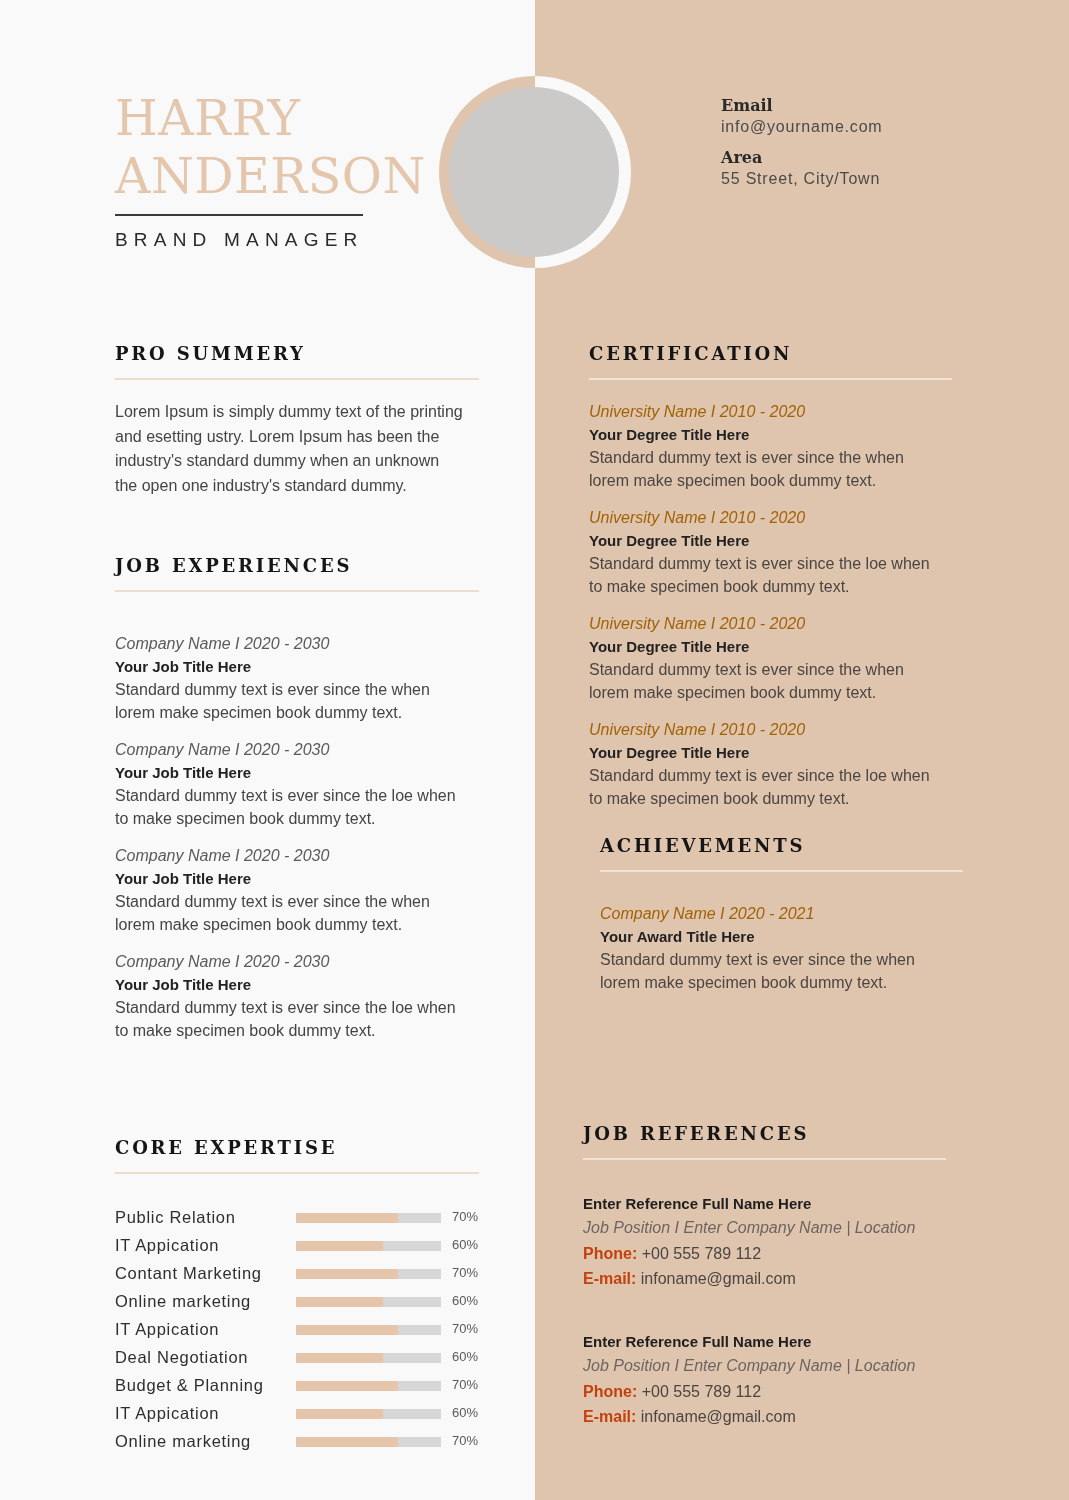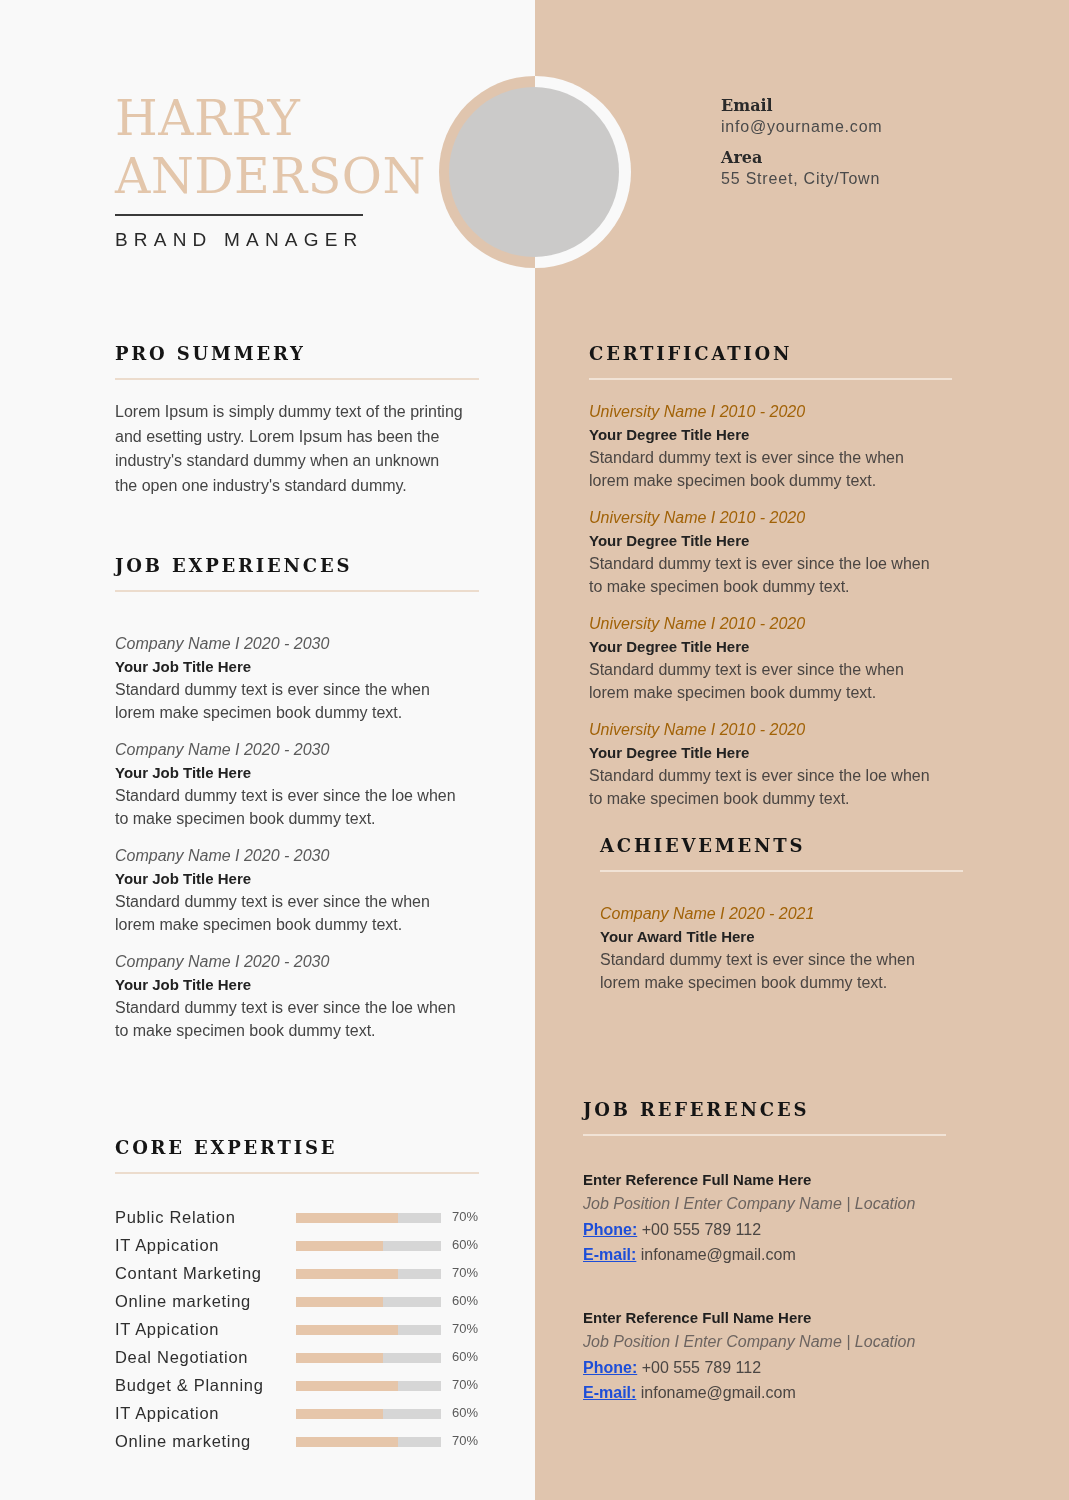--- a/index.html
+++ b/index.html
@@ -67,21 +67,21 @@
   
   .skill-row { position: relative; height: 28px; }
   .skill-name { position: absolute; left: 0; top: 0; font-size: 16.5px; letter-spacing: 0.7px; color: #2e2e2e; line-height: 24px; }
   .skill-bar { position: absolute; left: 181px; top: 8px; width: 145px; height: 10px; background: #d6d6d6; }
   .skill-fill { height: 100%; background: #e6c6aa; }
   .skill-pct { position: absolute; left: 337px; top: 2px; font-size: 13px; color: #5a5a5a; line-height: 20px; }
 
   .ref-name { font-weight: bold; font-size: 15px; line-height: 22px; color: #1e1e1e; }
   .ref-pos { font-style: italic; font-size: 16px; line-height: 26px; color: #6c6460; }
   .ref-line { font-size: 16px; line-height: 25px; color: #4a4542; }
-  .ref-line b { color: #1d4ed8; text-decoration: underline; }
+  .ref-line b { color: #c2410c; }
 </style>
 </head>
 <body>
 
 <div class="right-bg"></div>
 
 <div class="abs name">
   <div>HARRY</div>
   <div>ANDERSON</div>
 </div>
@@ -251,21 +251,21 @@
   <div style="margin-top:30px;">
     <div class="entry">
       <div class="entry-meta">Company Name I 2020 - 2021</div>
       <div class="entry-title">Your Award Title Here</div>
       <div class="entry-desc">Standard dummy text is ever since the when</div>
       <div class="entry-desc">lorem make  specimen book dummy text.</div>
     </div>
   </div>
 </div>
 
-<div class="abs right" style="left:583px; top:1096px; width:363px;">
+<div class="abs right" style="left:583px; top:1120px; width:363px;">
   <div class="sec-title">JOB REFERENCES</div>
   <div class="sec-rule right-rule"></div>
   <div style="margin-top:33px;">
     <div style="margin-bottom:40px;">
       <div class="ref-name">Enter Reference Full Name Here</div>
       <div class="ref-pos">Job Position I Enter Company Name | Location</div>
       <div class="ref-line"><b>Phone:</b> <span>+00 555 789 112</span></div>
       <div class="ref-line"><b>E-mail:</b> <span>infoname@gmail.com</span></div>
     </div>
     <div>

